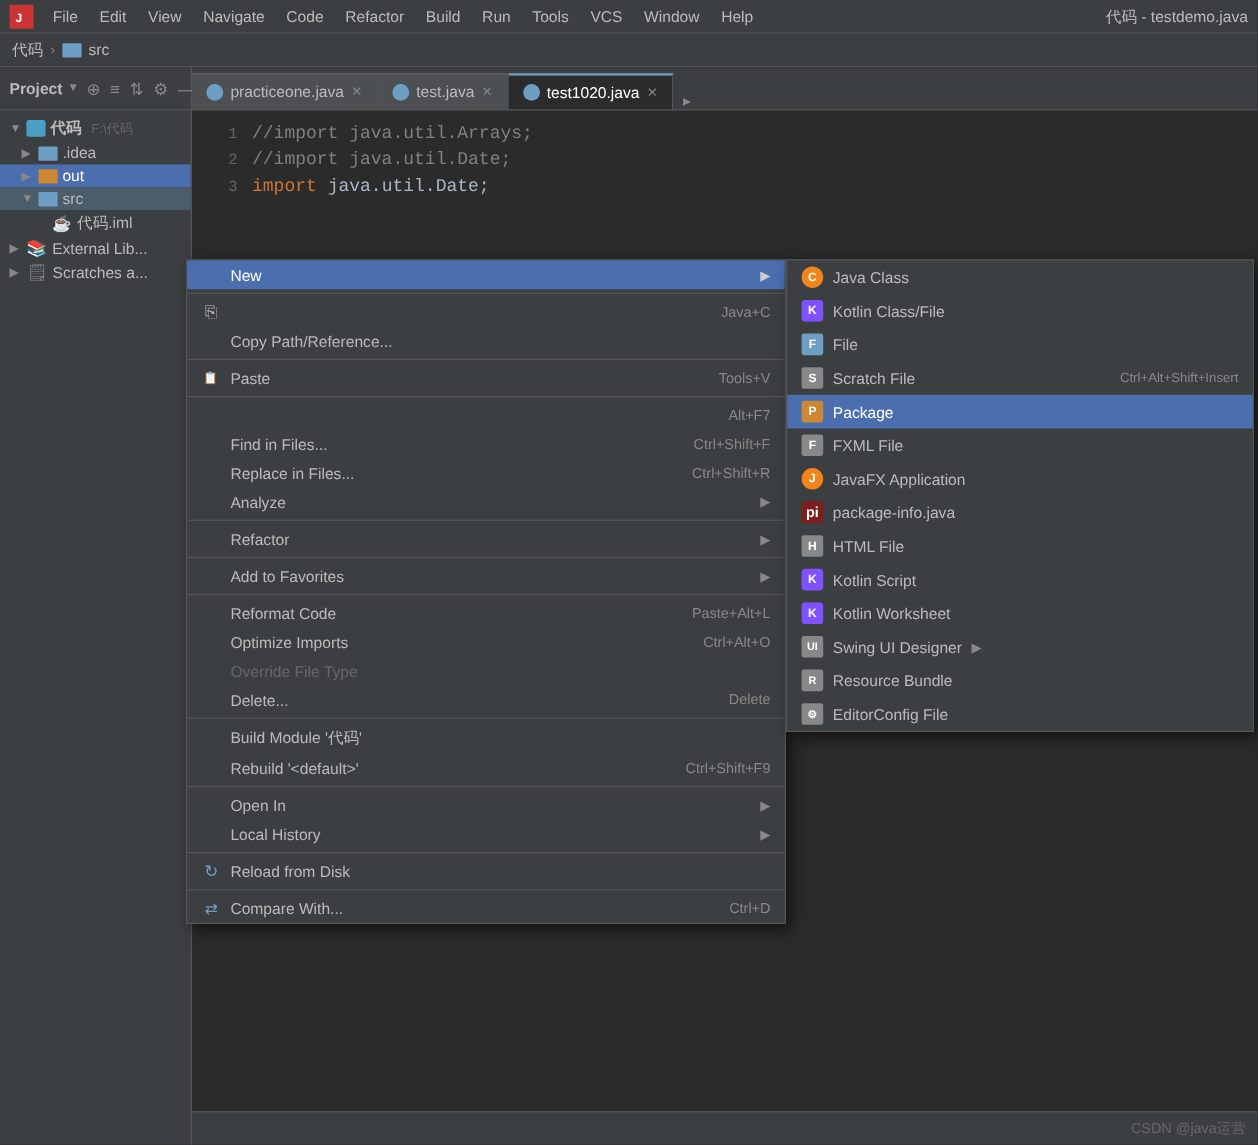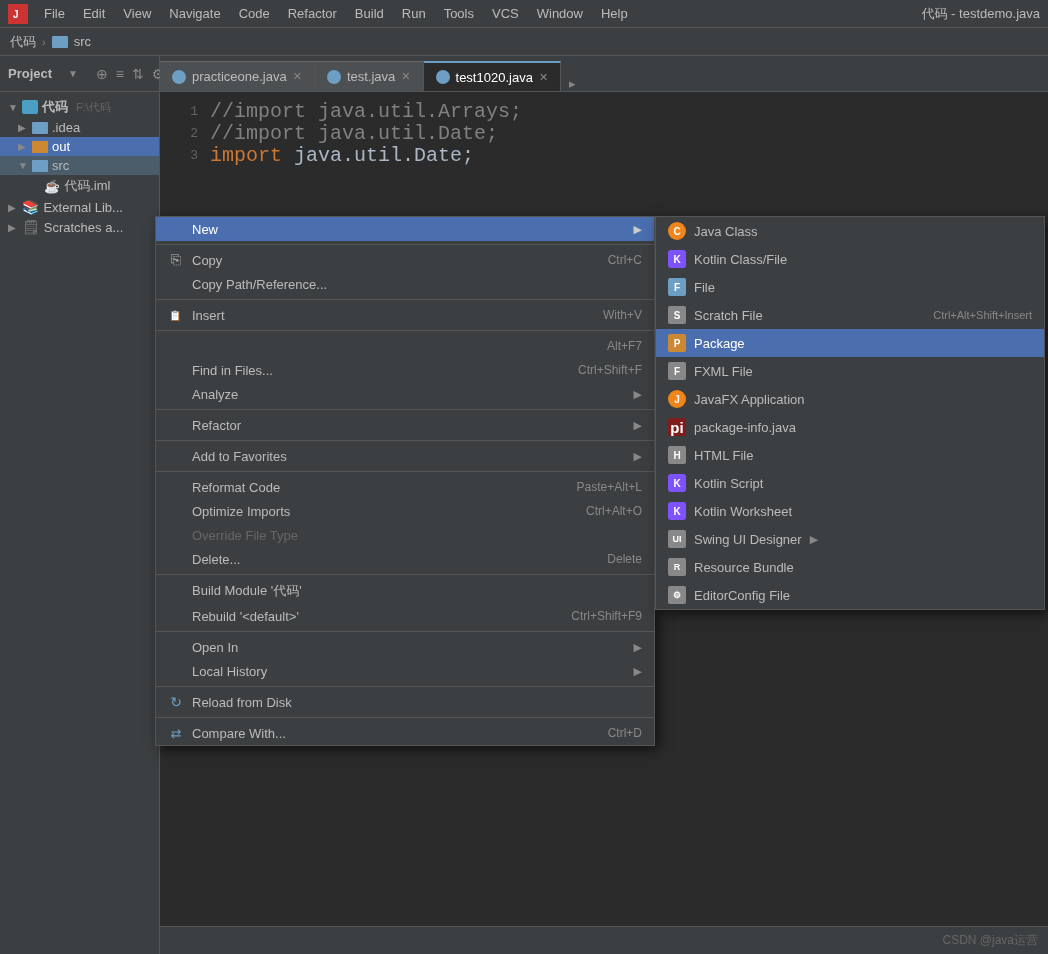--- a/index.html
+++ b/index.html
@@ -79,21 +79,21 @@
       background: #3c3f41;
       border-right: 1px solid #555;
       display: flex;
       flex-direction: column;
     }
     .sidebar-header {
       height: 36px;
       display: flex;
       align-items: center;
       padding: 0 8px;
-      gap: 16px;
+      gap: 4px;
       border-bottom: 1px solid #555;
     }
     .sidebar-header-title {
       font-size: 13px;
       color: #bbbbbb;
       font-weight: bold;
     }
     .sidebar-header-arrow {
       color: #888;
       font-size: 10px;
@@ -202,21 +202,21 @@
       padding: 0 8px;
     }
     .line-number {
       width: 30px;
       color: #606366;
       text-align: right;
       margin-right: 12px;
       font-size: 13px;
       flex-shrink: 0;
     }
-    .code-text { color: #a9b7c6; font-size: 20px; }
+    .code-text { color: #a9b7c6; font-size: 15px; }
     .code-comment { color: #808080; }
 
     .bottom-bar {
       height: 28px;
       background: #3c3f41;
       border-top: 1px solid #555;
       display: flex;
       align-items: center;
       padding: 0 10px;
       justify-content: flex-end;
@@ -315,21 +315,21 @@
       font-size: 11px;
       font-weight: bold;
     }
     .sub-icon-java { background: #f0851c; color: white; border-radius: 50%; font-size: 10px; }
     .sub-icon-kotlin { background: #7f52ff; color: white; border-radius: 3px; font-size: 10px; }
     .sub-icon-file { background: #6d9ec4; color: white; border-radius: 2px; font-size: 10px; }
     .sub-icon-scratch { background: #888; color: white; border-radius: 2px; font-size: 10px; }
     .sub-icon-package { background: #cc8833; color: white; border-radius: 2px; font-size: 10px; }
     .sub-icon-fxml { background: #888; color: white; border-radius: 2px; font-size: 10px; }
     .sub-icon-javafx { background: #f0851c; color: white; border-radius: 50%; font-size: 10px; }
-    .sub-icon-pkginfo { background: #7f1d1d; color: white; border-radius: 2px; font-size: 15px; }
+    .sub-icon-pkginfo { background: #7f1d1d; color: white; border-radius: 2px; font-size: 12px; }
     .sub-icon-html { background: #888; color: white; border-radius: 2px; font-size: 10px; }
     .sub-icon-kscript { background: #7f52ff; color: white; border-radius: 3px; font-size: 10px; }
     .sub-icon-kworksheet { background: #7f52ff; color: white; border-radius: 3px; font-size: 10px; }
     .sub-icon-swing { background: #888; color: white; border-radius: 2px; font-size: 9px; }
     .sub-icon-resource { background: #888; color: white; border-radius: 2px; font-size: 9px; }
     .sub-icon-editor { background: #888; color: white; border-radius: 2px; font-size: 9px; }
     .sub-item-shortcut { color: #888; font-size: 11px; margin-left: auto; }
     .sub-arrow { color: #888; font-size: 11px; }
   </style>
 </head>
@@ -474,42 +474,46 @@
   <div class="context-menu">
 
     <div class="ctx-item highlighted">
       <span class="ctx-icon"></span>
       <span class="ctx-item-label">New</span>
       <span class="ctx-arrow">▶</span>
     </div>
     <div class="ctx-separator"></div>
     <div class="ctx-item">
       <span class="ctx-icon ctx-icon-copy"></span>
-      <span class="ctx-item-label">Copy</span>
-      <span class="ctx-item-shortcut">Ctrl+C</span>
+      <span class="ctx-item-shortcut">Java+C</span>
     </div>
     <div class="ctx-item">
       <span class="ctx-icon"></span>
       <span class="ctx-item-label">Copy Path/Reference...</span>
     </div>
     <div class="ctx-separator"></div>
     <div class="ctx-item">
       <span class="ctx-icon ctx-icon-paste"></span>
-      <span class="ctx-item-label">Insert</span>
-      <span class="ctx-item-shortcut">With+V</span>
+      <span class="ctx-item-label">Paste</span>
+      <span class="ctx-item-shortcut">Tools+V</span>
     </div>
     <div class="ctx-separator"></div>
     <div class="ctx-item">
       <span class="ctx-icon"></span>
       <span class="ctx-item-shortcut">Alt+F7</span>
     </div>
     <div class="ctx-item">
       <span class="ctx-icon"></span>
       <span class="ctx-item-label">Find in Files...</span>
       <span class="ctx-item-shortcut">Ctrl+Shift+F</span>
+    </div>
+    <div class="ctx-item">
+      <span class="ctx-icon"></span>
+      <span class="ctx-item-label">Replace in Files...</span>
+      <span class="ctx-item-shortcut">Ctrl+Shift+R</span>
     </div>
     <div class="ctx-item">
       <span class="ctx-icon"></span>
       <span class="ctx-item-label">Analyze</span>
       <span class="ctx-arrow">▶</span>
     </div>
     <div class="ctx-separator"></div>
     <div class="ctx-item">
       <span class="ctx-icon"></span>
       <span class="ctx-item-label">Refactor</span>

